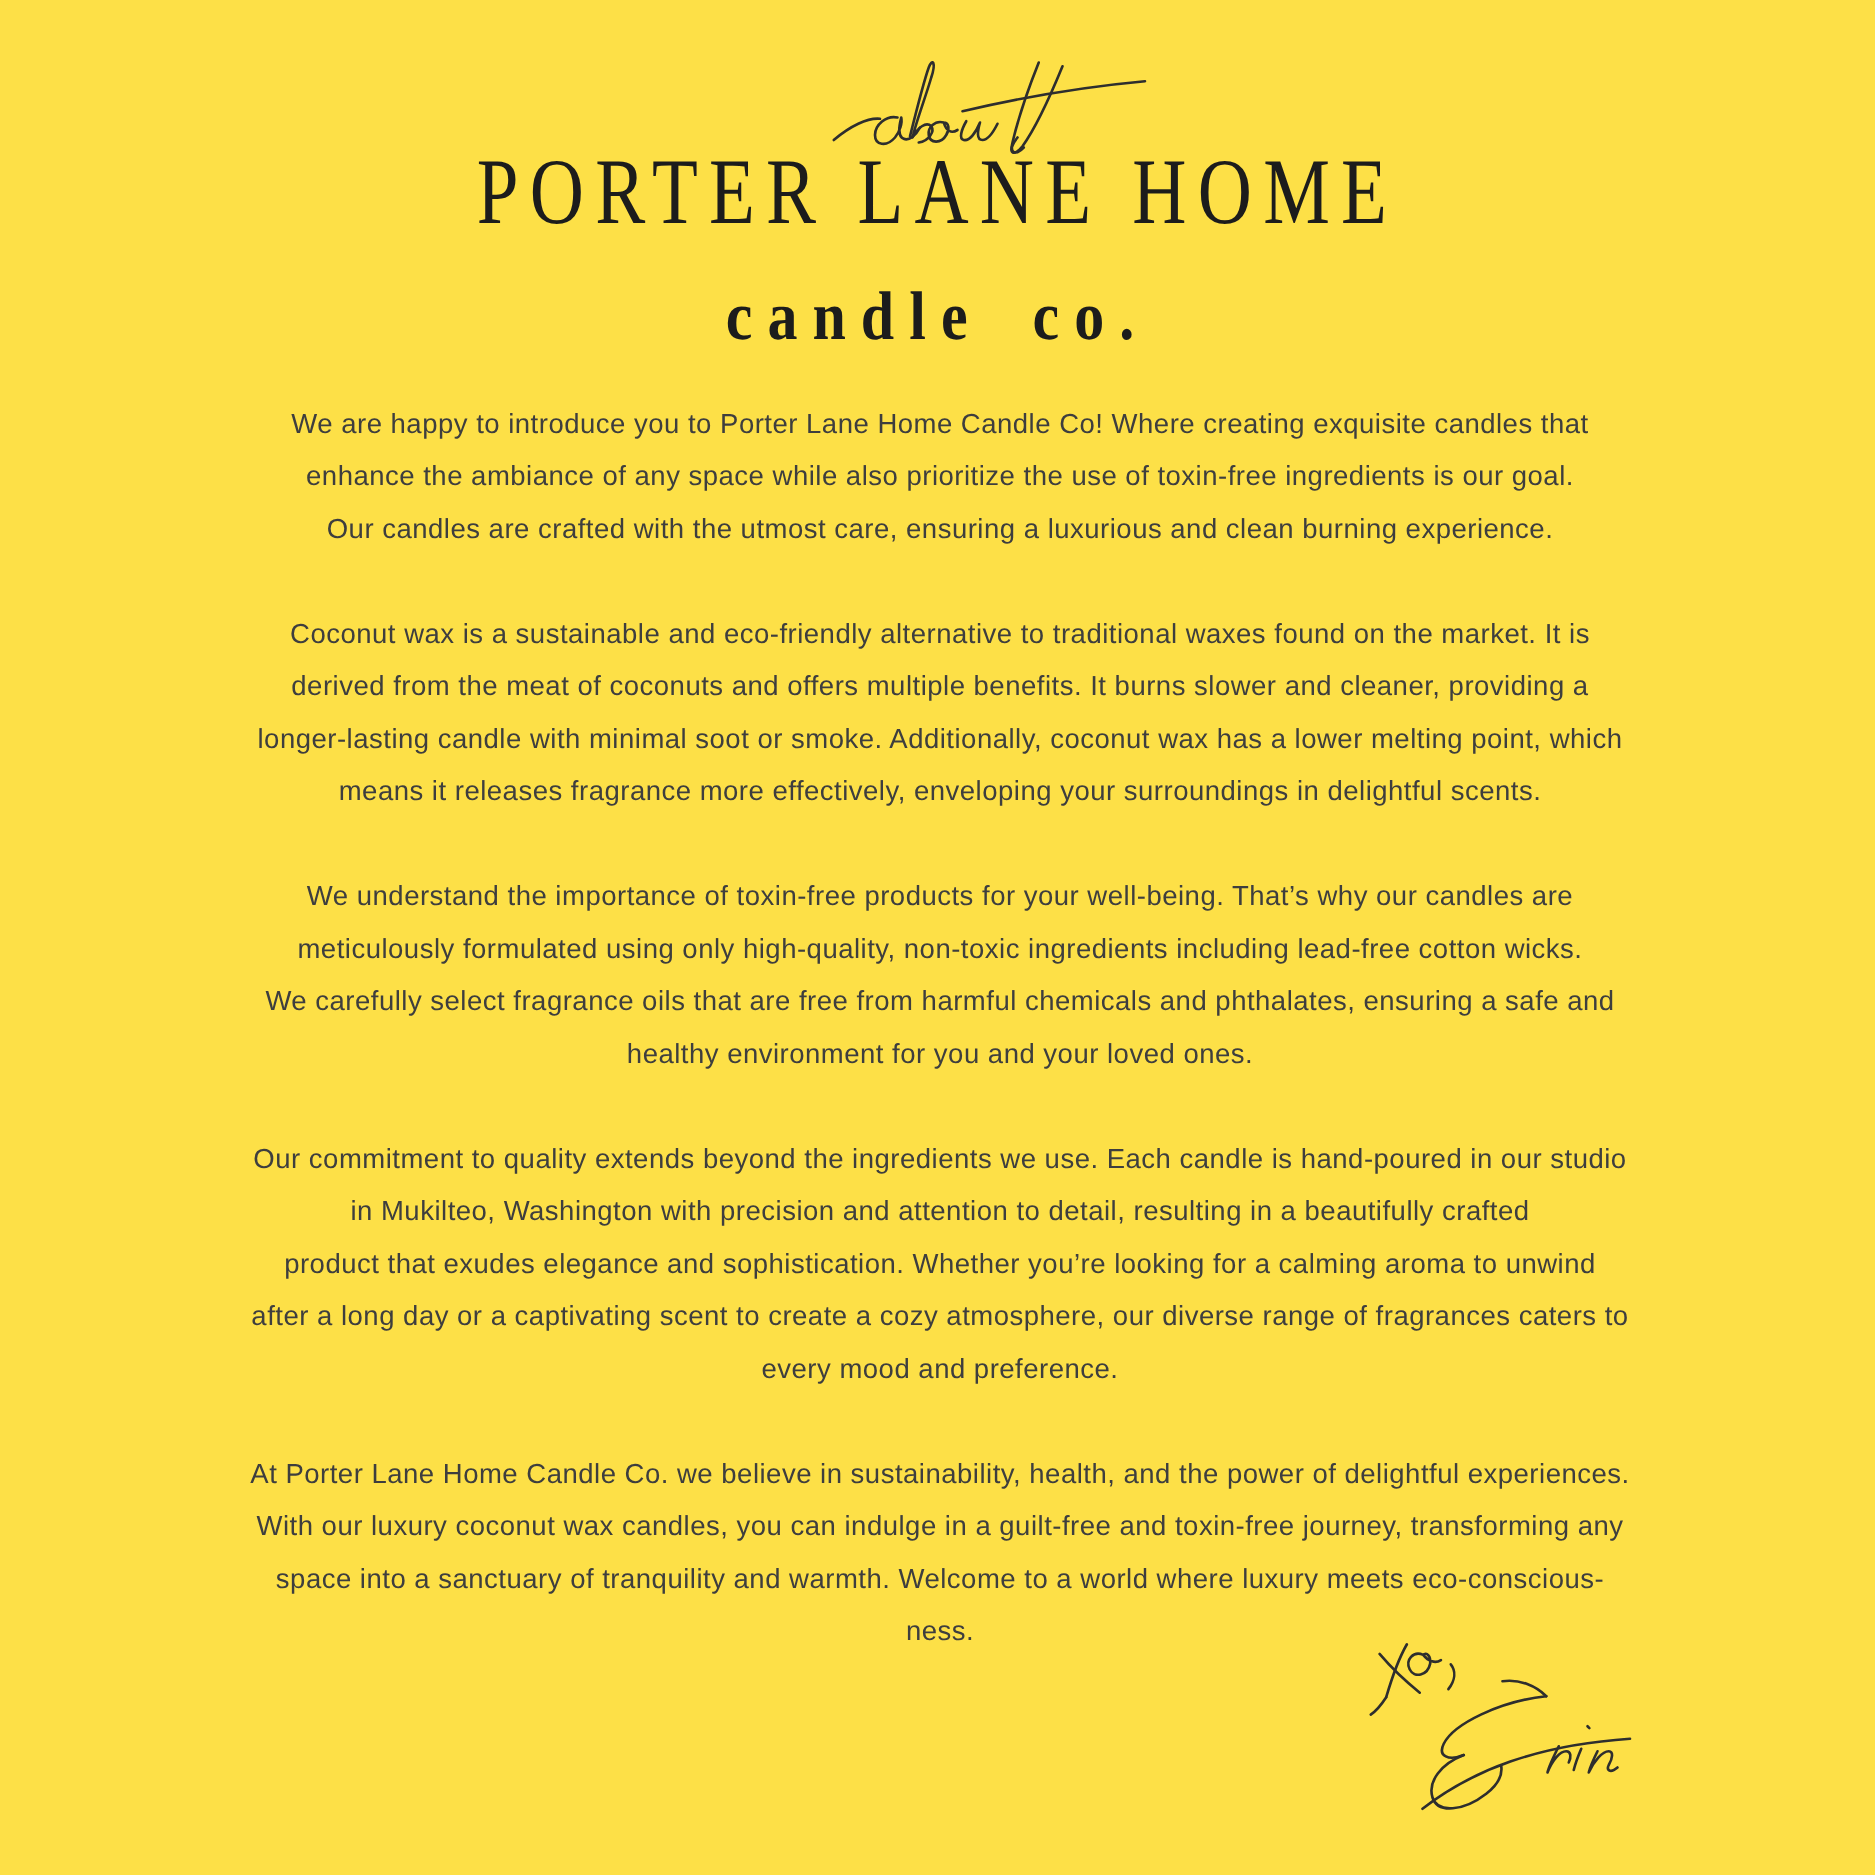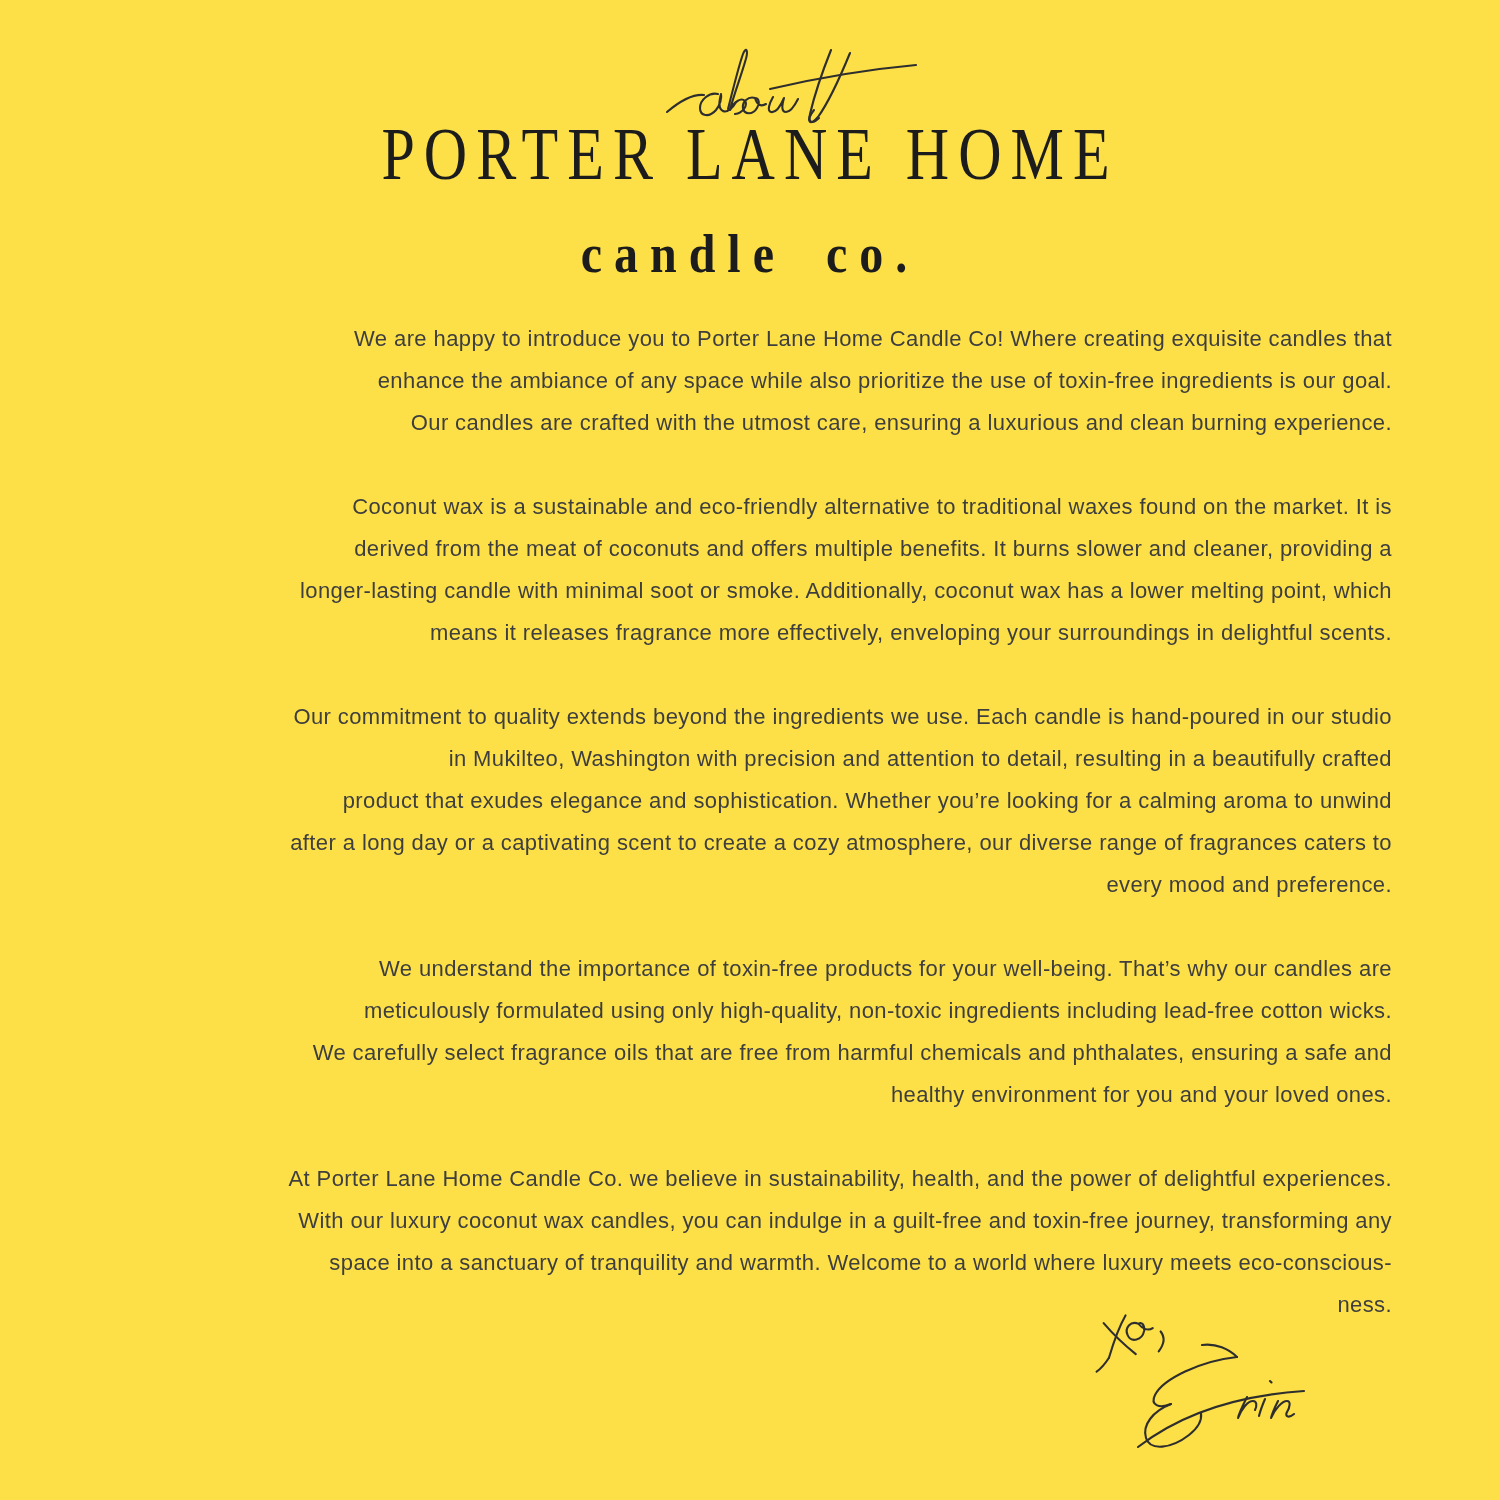--- a/index.html
+++ b/index.html
@@ -66,21 +66,21 @@
     transform: scaleY(1.15);
     transform-origin: center top;
   }
 
   
   main.copy {
     position: absolute;
     top: 318px;
     left: 112px;
     right: 108px;
-    text-align: right;
+    text-align: center;
   }
   main.copy p {
     margin: 0 0 42px 0;
     font-size: 22px;
     line-height: 42px;
     letter-spacing: 0.4px;
     color: #3e3e3e;
     white-space: pre-line;
   }
 
@@ -138,29 +138,29 @@
   </header>
 
   <main class="copy">
     <p>We are happy to introduce you to Porter Lane Home Candle Co!  Where creating exquisite candles that
 enhance the ambiance of any space while also prioritize the use of toxin-free ingredients is our goal.
 Our candles are crafted with the utmost care, ensuring a luxurious and clean burning experience.</p>
     <p>Coconut wax is a sustainable and eco-friendly alternative to traditional waxes found on the market. It is
 derived from the meat of coconuts and offers multiple benefits. It burns slower and cleaner, providing a
 longer-lasting candle with minimal soot or smoke. Additionally, coconut wax has a lower melting point, which
 means it releases fragrance more effectively, enveloping your surroundings in delightful scents.</p>
+    <p>We understand the importance of toxin-free products for your well-being. That’s why our candles are
+meticulously formulated using only high-quality, non-toxic ingredients including lead-free cotton wicks.
+We carefully select fragrance oils that are free from harmful chemicals and phthalates, ensuring a safe and
+healthy environment for you and your loved ones.</p>
     <p>Our commitment to quality extends beyond the ingredients we use. Each candle is hand-poured in our studio
 in Mukilteo, Washington with precision and attention to detail, resulting in a beautifully crafted
 product that exudes elegance and sophistication. Whether you’re looking for a calming aroma to unwind
 after a long day or a captivating scent to create a cozy atmosphere, our diverse range of fragrances caters to
 every mood and preference.</p>
-    <p>We understand the importance of toxin-free products for your well-being. That’s why our candles are
-meticulously formulated using only high-quality, non-toxic ingredients including lead-free cotton wicks.
-We carefully select fragrance oils that are free from harmful chemicals and phthalates, ensuring a safe and
-healthy environment for you and your loved ones.</p>
     <p>At Porter Lane Home Candle Co. we believe in sustainability, health, and the power of delightful experiences.
 With our luxury coconut wax candles, you can indulge in a guilt-free and toxin-free journey, transforming any
 space into a sanctuary of tranquility and warmth.  Welcome to a world where luxury meets eco-conscious-
 ness.</p>
   </main>
 
   <div class="signature">
     <svg width="270" height="185" viewBox="0 0 270 185">
 
       <g transform="rotate(-12 75 45)">

